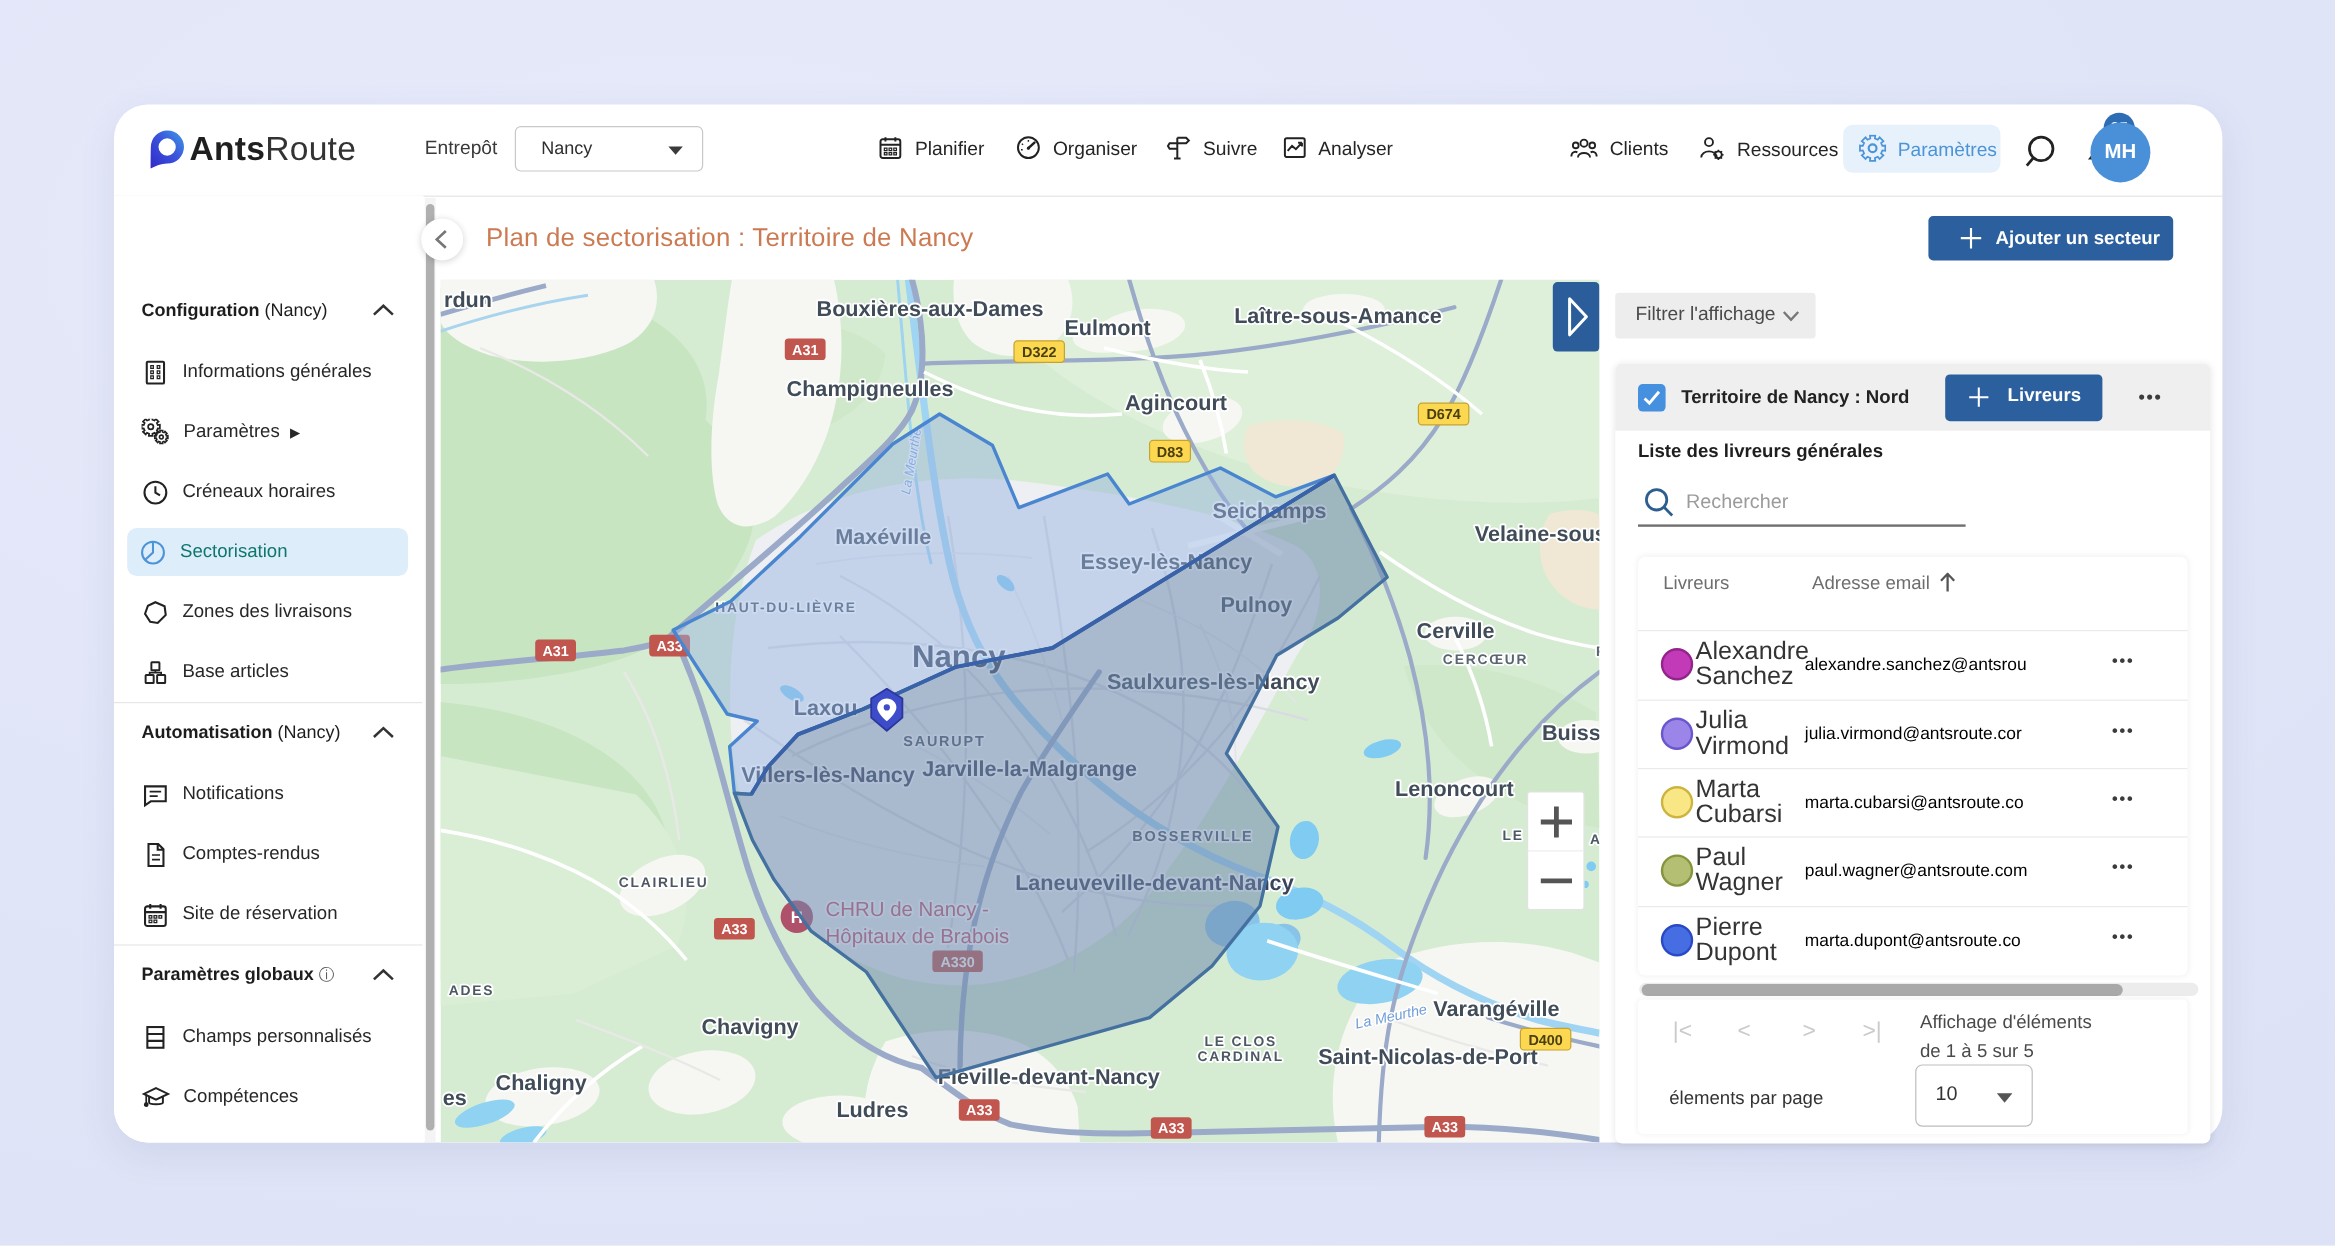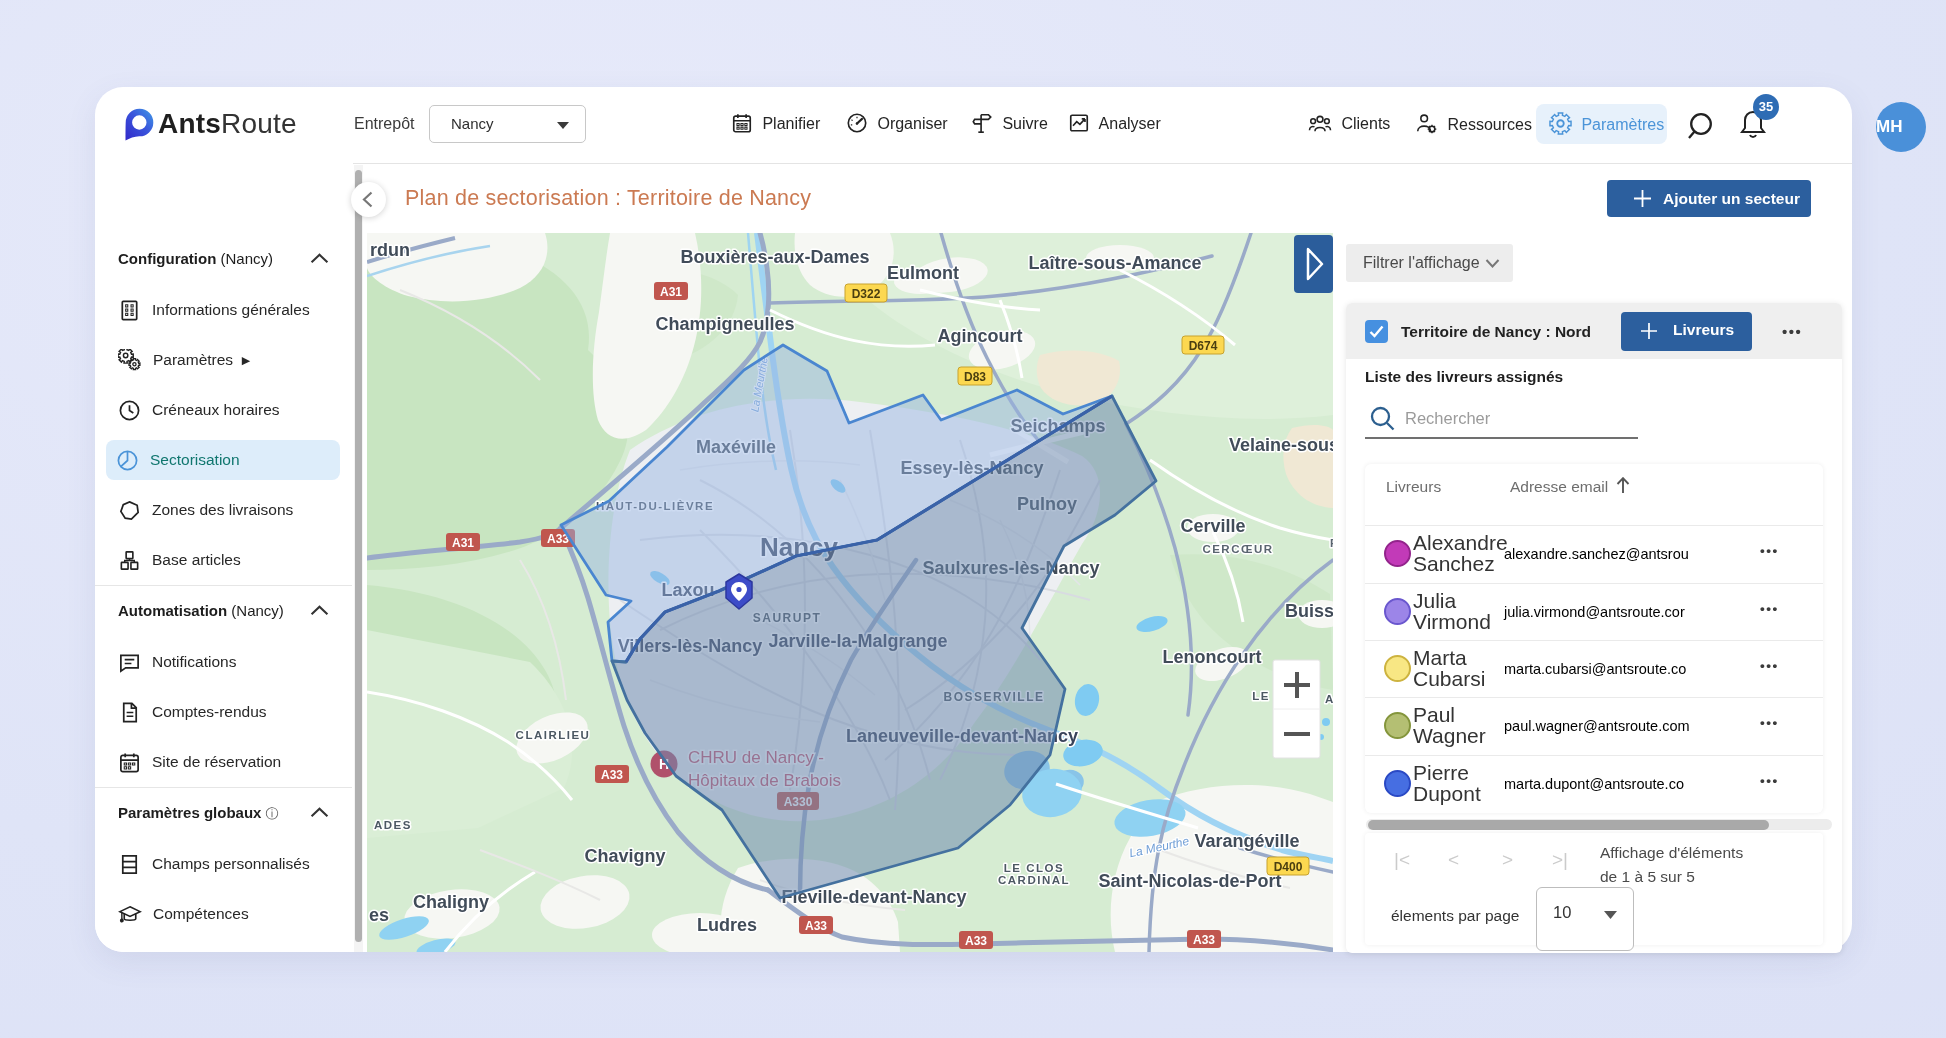--- a/index.html
+++ b/index.html
@@ -11,21 +11,21 @@
 .topbar-divider { position:absolute; left:95px; top:163px; width:1757px; height:1px; background:#e4e4e4; }
 .logo-text { position:absolute; left:158px; top:108px; font-size:28px; letter-spacing:0.2px; color:#333; }
 .logo-text b { color:#1f1f1f; font-weight:700; }
 .lbl-entrepot { position:absolute; left:354px; top:115px; font-size:16px; color:#3a3a3a; }
 .select-nancy { position:absolute; left:429px; top:105px; width:157px; height:38px; border:1px solid #c8c8c8; border-radius:5px; background:#fff; }
 .select-nancy span { position:absolute; left:21px; top:9px; font-size:15px; color:#2f2f2f; }
 .nav-item { position:absolute; top:112px; height:26px; font-size:16px; color:#252525; white-space:nowrap; }
 .nav-item svg { vertical-align:-5px; margin-right:5px; }
 .param-pill { position:absolute; left:1536px; top:104px; width:131px; height:40px; background:#e7f1fb; border-radius:8px; }
 .badge { position:absolute; left:1753px; top:94px; width:26px; height:26px; border-radius:50%; background:#2e6cb4; color:#fff; font-size:13px; font-weight:700; text-align:center; line-height:26px; }
-.avatar { position:absolute; left:1876px; top:102px; width:50px; height:50px; border-radius:50%; background:#4a90d9; color:#fff; font-weight:700; font-size:17px; line-height:50px; }
+.avatar { position:absolute; left:1742px; top:102px; width:50px; height:50px; border-radius:50%; background:#4a90d9; color:#fff; font-weight:700; font-size:17px; text-align:center; line-height:50px; }
 
 .side { position:absolute; left:95px; top:163px; width:258px; height:789px; background:#fff; border-radius:0 0 0 28px; }
 .side-sec { position:absolute; left:23px; font-size:15px; color:#1d1d1d; white-space:nowrap; }
 .side-sec b { font-weight:700; }
 .side-item { position:absolute; left:23px; height:40px; font-size:15.5px; color:#272727; white-space:nowrap; display:flex; align-items:center; }
 .side-item svg { margin-right:11px; }
 .side-active { position:absolute; left:106px; width:234px; height:40px; background:#ddedfa; border-radius:8px; }
 .side-div { position:absolute; left:0; width:257px; height:1px; background:#e6e6e6; }
 .chev-up { position:absolute; left:310px; width:19px; height:11px; }
 
@@ -52,21 +52,21 @@
 .dotc { position:absolute; left:1384px; width:27px; height:27px; border-radius:50%; }
 .rname { position:absolute; left:1413px; font-size:21px; color:#343434; line-height:21px; }
 .remail { position:absolute; left:1504px; font-size:14.5px; color:#000000; }
 .rdots { position:absolute; left:1760px; font-size:13.5px; color:#3c3c3c; letter-spacing:1.5px; font-weight:700; }
 .hscroll-track { position:absolute; left:1366px; top:819px; width:466px; height:11px; background:#ececec; border-radius:6px; }
 .hscroll-thumb { position:absolute; left:1368px; top:820px; width:401px; height:9.5px; background:#a9a9a9; border-radius:5px; }
 .pag-card { position:absolute; left:1365px; top:833px; width:458px; height:112px; background:#fff; border-radius:4px; box-shadow:0 0 5px rgba(0,0,0,0.07); }
 .pag-arrow { position:absolute; top:849px; font-size:19px; color:#cbcbcb; }
 .pag-info { position:absolute; left:1600px; top:841px; width:170px; font-size:15.5px; color:#4a4a4a; line-height:24px; }
 .pag-lbl { position:absolute; left:1391px; top:907px; font-size:15.5px; color:#333; }
-.pag-select { position:absolute; left:1536px; top:887px; width:98px; height:64px; border:1px solid #bdbdbd; border-radius:6px; background:#fff; }
+.pag-select { position:absolute; left:1596px; top:887px; width:98px; height:52px; border:1px solid #bdbdbd; border-radius:6px; background:#fff; }
 </style>
 </head>
 <body>
 <div class="card"></div>
 
 <svg class="abs" style="left:121px;top:106px" width="36" height="38" viewBox="0 0 36 38">
   <defs>
       <linearGradient id="lg" x1="0" y1="1" x2="1" y2="0">
     <stop offset="0" stop-color="#3229c9"></stop>
         <stop offset="0.55" stop-color="#3a55dc"></stop>
@@ -490,21 +490,21 @@
   </div>
 <div class="sector-title">Territoire de Nancy : Nord</div>
 <div class="btn-livreurs">
   <svg class="abs" style="left:19px;top:10px" width="18" height="18" viewBox="0 0 18 18" stroke="#fff" stroke-width="1.7">
       <path d="M9 1 V17 M1 9 H17"></path>
     </svg>
   <span style="position:absolute;left:52px;top:9px">Livreurs</span>
 </div>
 <div class="dots abs" style="left:1782px;top:323px">•••</div>
 
-<div class="h-liste">Liste des livreurs assignés</div>
+<div class="h-liste">Liste des livreurs générales</div>
 <svg class="abs" style="left:1369px;top:405px" width="27" height="27" viewBox="0 0 27 27" fill="none" stroke="#2c5f8f" stroke-width="2.3">
     <circle cx="11.5" cy="11.5" r="8.5"></circle>
     <path d="M18 18 L24.5 24.5"></path>
   </svg>
 <div class="search-ph">Rechercher</div>
 <div class="search-line"></div>
 
 <div class="tbl"></div>
 <div class="tbl-h" style="left:1386px">Livreurs</div>
 <div class="tbl-h" style="left:1510px">Adresse email</div>

